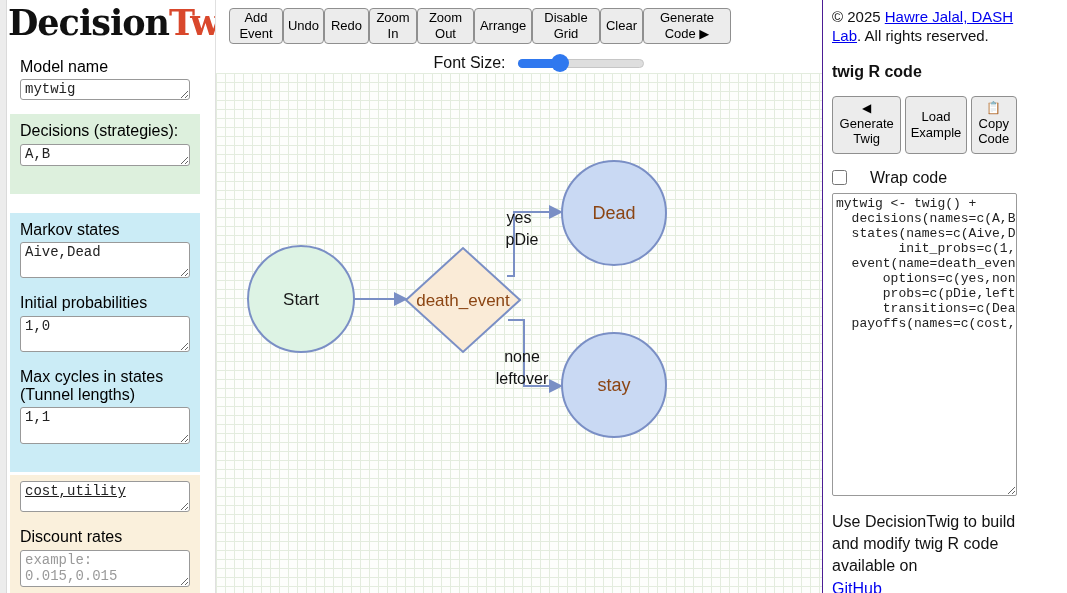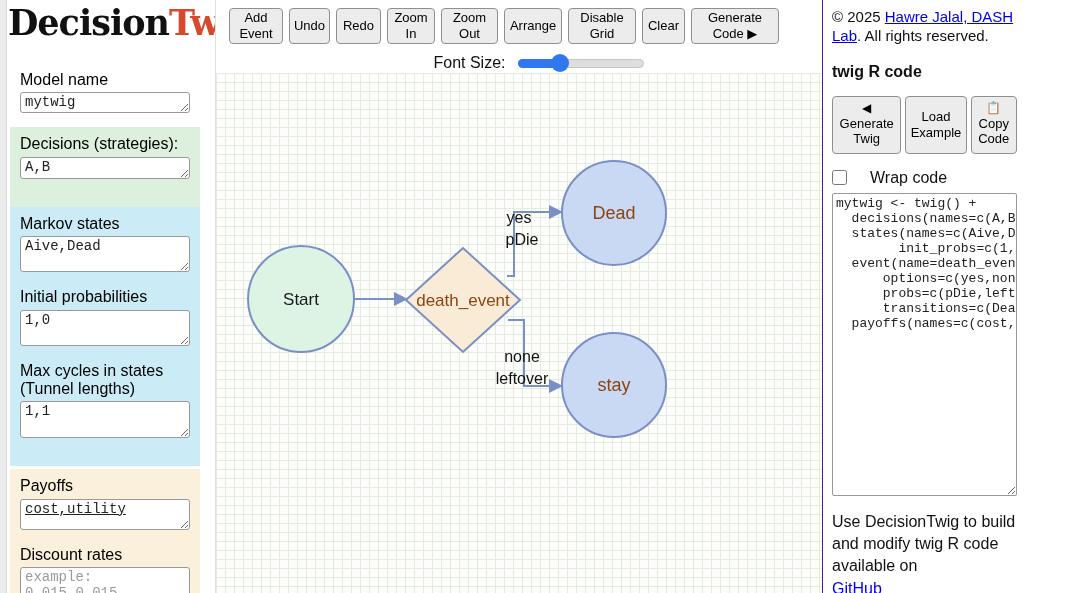--- a/index.html
+++ b/index.html
@@ -12,36 +12,36 @@
                 background:#ececec; border-right:1px solid #dadada; }
 
   
   .logo { position:absolute; left:8px; top:2px; font-family:"DejaVu Serif", serif;
           font-weight:bold; font-size:35px; letter-spacing:-1px; white-space:nowrap; }
   .logo .twig { color:#d9482c; }
 
   
   .sidebar { position:absolute; left:10px; top:50px; width:190px; height:543px; overflow:hidden; }
   .section { padding:6px 10px 24px 10px; }
-  .section.white { background:#ffffff; padding-bottom:10px;margin-top:13px; }
+  .section.white { background:#ffffff; padding-bottom:10px; }
   .section.green { background:#ddf0dd; }
-  .section.blue  { background:#cbecf6; margin-top:0; }
+  .section.blue  { background:#cbecf6; margin-top:19px; }
   .section.cream { background:#faf0dc; margin-top:3px; height:160px; }
   .field { margin-bottom:12px; }
   .field:last-child { margin-bottom:0; }
   .field label { display:block; font-size:16px; line-height:1.15; margin:2px 0 3px 0; color:#000; }
   .field textarea { width:100%; border:1px solid #999; border-radius:3px; background:#fff;
                     font-family:"Liberation Mono", monospace; font-size:14px; padding:1px 4px;
                     resize:both; overflow:hidden; color:#222; }
   .field textarea::placeholder { color:#9a9a9a; }
 
   
   .main { position:absolute; left:215px; top:0; width:647px; height:593px;
           border-left:1px solid #e0e0e0; border-right:1px solid #e0e0e0; background:#fff; }
-  .toolbar { display:flex; gap:6px; padding:8px 0 0 13px; }
+  .toolbar { display:flex; padding:8px 0 0 13px; }
   .tbtn { display:flex; align-items:center; justify-content:center; text-align:center;
           height:36px; background:#ececec; border:1px solid #8f8f8f; border-radius:4px;
           font-size:13px; line-height:1.25; color:#000; padding:1px 3px; }
   .fontsize-row { display:flex; align-items:center; justify-content:center; margin-top:10px; }
   .fontsize-row .fs-label { font-size:16px; margin-right:12px; }
   .slider { position:relative; width:126px; height:18px; }
   .slider .track { position:absolute; left:0; right:0; top:5px; height:9px;
                    background:#dedede; border:1px solid #c6c6c6; border-radius:5px; }
   .slider .fill { position:absolute; left:0; top:5px; height:9px; background:#2f78ef; border-radius:5px; }
   .slider .thumb { position:absolute; top:0; width:18px; height:18px; border-radius:50%;
@@ -107,21 +107,20 @@
         <label>Initial probabilities</label>
         <textarea style="height: 36px;">1,0</textarea>
       </div>
       <div class="field">
         <label>Max cycles in states (Tunnel lengths)</label>
         <textarea style="height: 37px;">1,1</textarea>
       </div>
     </div>
     <div class="section cream">
       <div class="field">
-        <label>Payoffs</label>
         <textarea style="height: 31px; text-decoration: underline;">cost,utility</textarea>
       </div>
       <div class="field">
         <label>Discount rates</label>
         <textarea style="height: 37px;" placeholder="example: 0.015,0.015"></textarea>
       </div>
     </div>
   </div>
 
   <div class="main">

